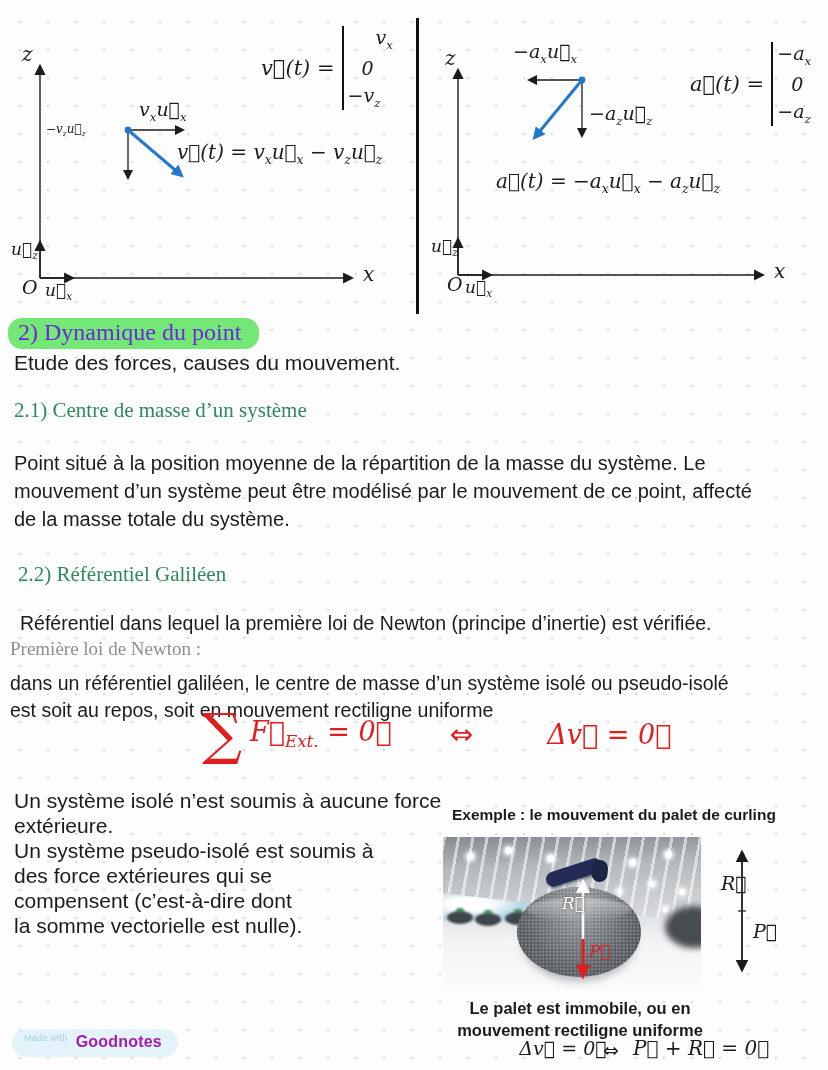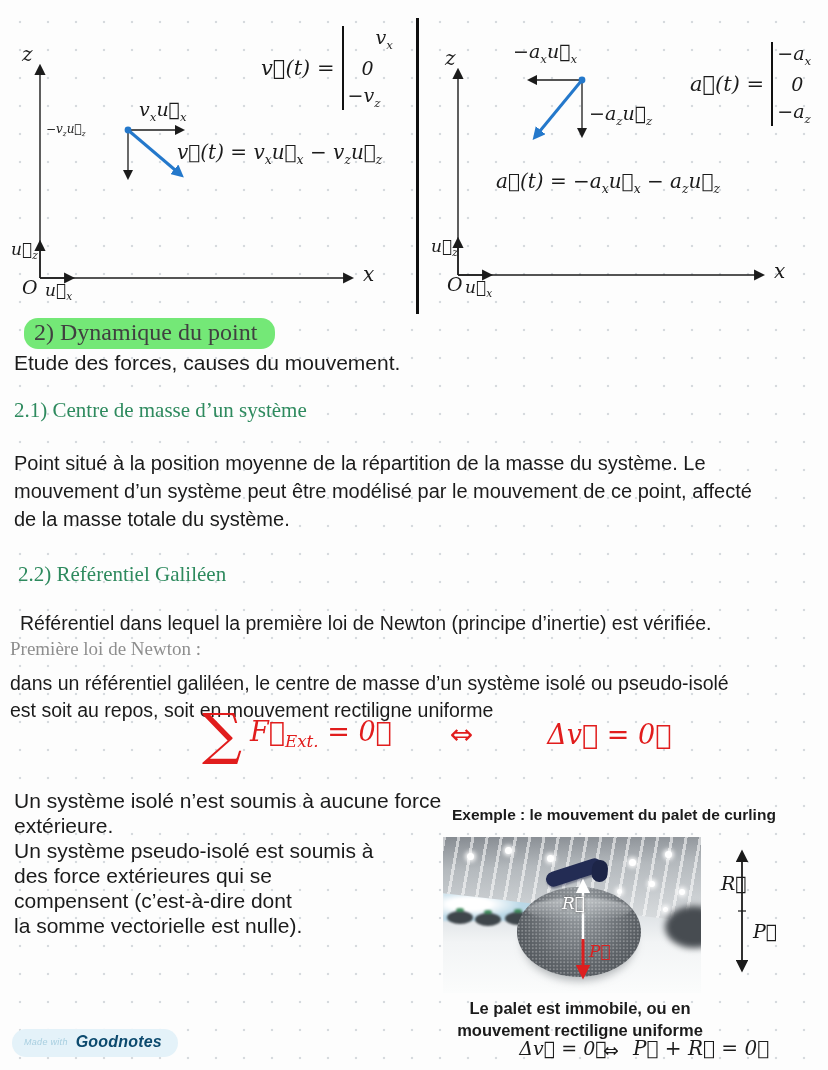--- a/index.html
+++ b/index.html
@@ -16,22 +16,22 @@
   svg{position:absolute; overflow:visible;}
   .divider{position:absolute; left:416px; top:18px; width:2.5px; height:296px; background:#0f0f0f;}
 
   
   .colvec{position:absolute; display:flex; align-items:center;}
   .colvec .bar{width:2px; background:#111; align-self:stretch; margin-left:7px; margin-right:4px;}
   .colvec .entries{display:flex; flex-direction:column; justify-content:space-between; height:84px; font-size:19px;}
   .ml0{margin-left:0;} .ml12{margin-left:28px;} .ml14{margin-left:14px;}
 
   
-  .hl-pill{position:absolute; left:24px; top:318px; background:#74e877; border-radius:14px; padding:1px 18px 3px 10px;
-           font-family:"Liberation Serif", serif; font-size:24px; color:#404040;}
+  .hl-pill{position:absolute; left:8px; top:318px; background:#74e877; border-radius:14px; padding:1px 18px 3px 10px;
+           font-family:"Liberation Serif", serif; font-size:24px; color:#6d28d9;}
   .green-h{font-family:"Liberation Serif", serif; color:#2e8a5e; font-size:21px;}
   .gray-h{font-family:"Liberation Serif", serif; color:#8e8e8e; font-size:19px;}
   .body20{font-size:20px; line-height:28px;}
   .body21{font-size:21px; line-height:25px;}
   .body195{font-size:19.5px; line-height:27px;margin-top:8px;}
 
   
   .redrow{position:absolute; left:202px; top:706px; display:flex; align-items:center; color:#e11d1d;}
   .redrow .sum{font-family:"DejaVu Serif", serif; font-size:56px; line-height:1; margin-right:8px;}
   .redrow .m{font-size:27px;}
@@ -61,23 +61,23 @@
     box-shadow:0 10px 8px -6px rgba(120,125,130,.55);}
   .stone-band{position:absolute; left:8%; top:12%; width:84%; height:26%; border-radius:50%;
     background:linear-gradient(180deg, rgba(230,233,235,.55), rgba(230,233,235,0)); filter:blur(1px);}
   .handle{position:absolute; left:102px; top:28px; width:58px; height:15px; border-radius:8px;
     background:#232c54; transform:rotate(-18deg); box-shadow:0 2px 2px rgba(20,25,60,.4);}
   .handle::after{content:""; position:absolute; right:-4px; top:3px; width:16px; height:22px; border-radius:8px; background:#1d2547; transform:rotate(22deg);}
   .ph-lab{position:absolute; font-family:"DejaVu Serif", serif; font-style:italic; font-size:17px;}
 
   
   .wm{position:absolute; left:12px; top:1029px; background:#e4f2f9; border-radius:15px; padding:4px 16px 6px 12px;
-      display:flex; align-items:center; gap:8px;font-style:italic;}
+      display:flex; align-items:flex-start; gap:8px;}
   .wm .small{font-size:9px; color:#a8cfe0; letter-spacing:.3px;}
-  .wm .brand{font-size:16px; color:#0c4a6e; font-weight:bold; letter-spacing:.2px;}
+  .wm .brand{font-size:16px; color:#a21caf; font-weight:bold; letter-spacing:.2px;}
 </style>
 </head>
 <body>
 
 <div class="page">
 
   <svg width="417" height="315" style="left:0;top:0">
     <defs>
       <marker id="abk" viewBox="0 0 10 10" refX="8" refY="5" markerWidth="8" markerHeight="8" orient="auto-start-reverse">
           <path d="M0,0 L10,5 L0,10 z" fill="#1b1b1b"></path>

